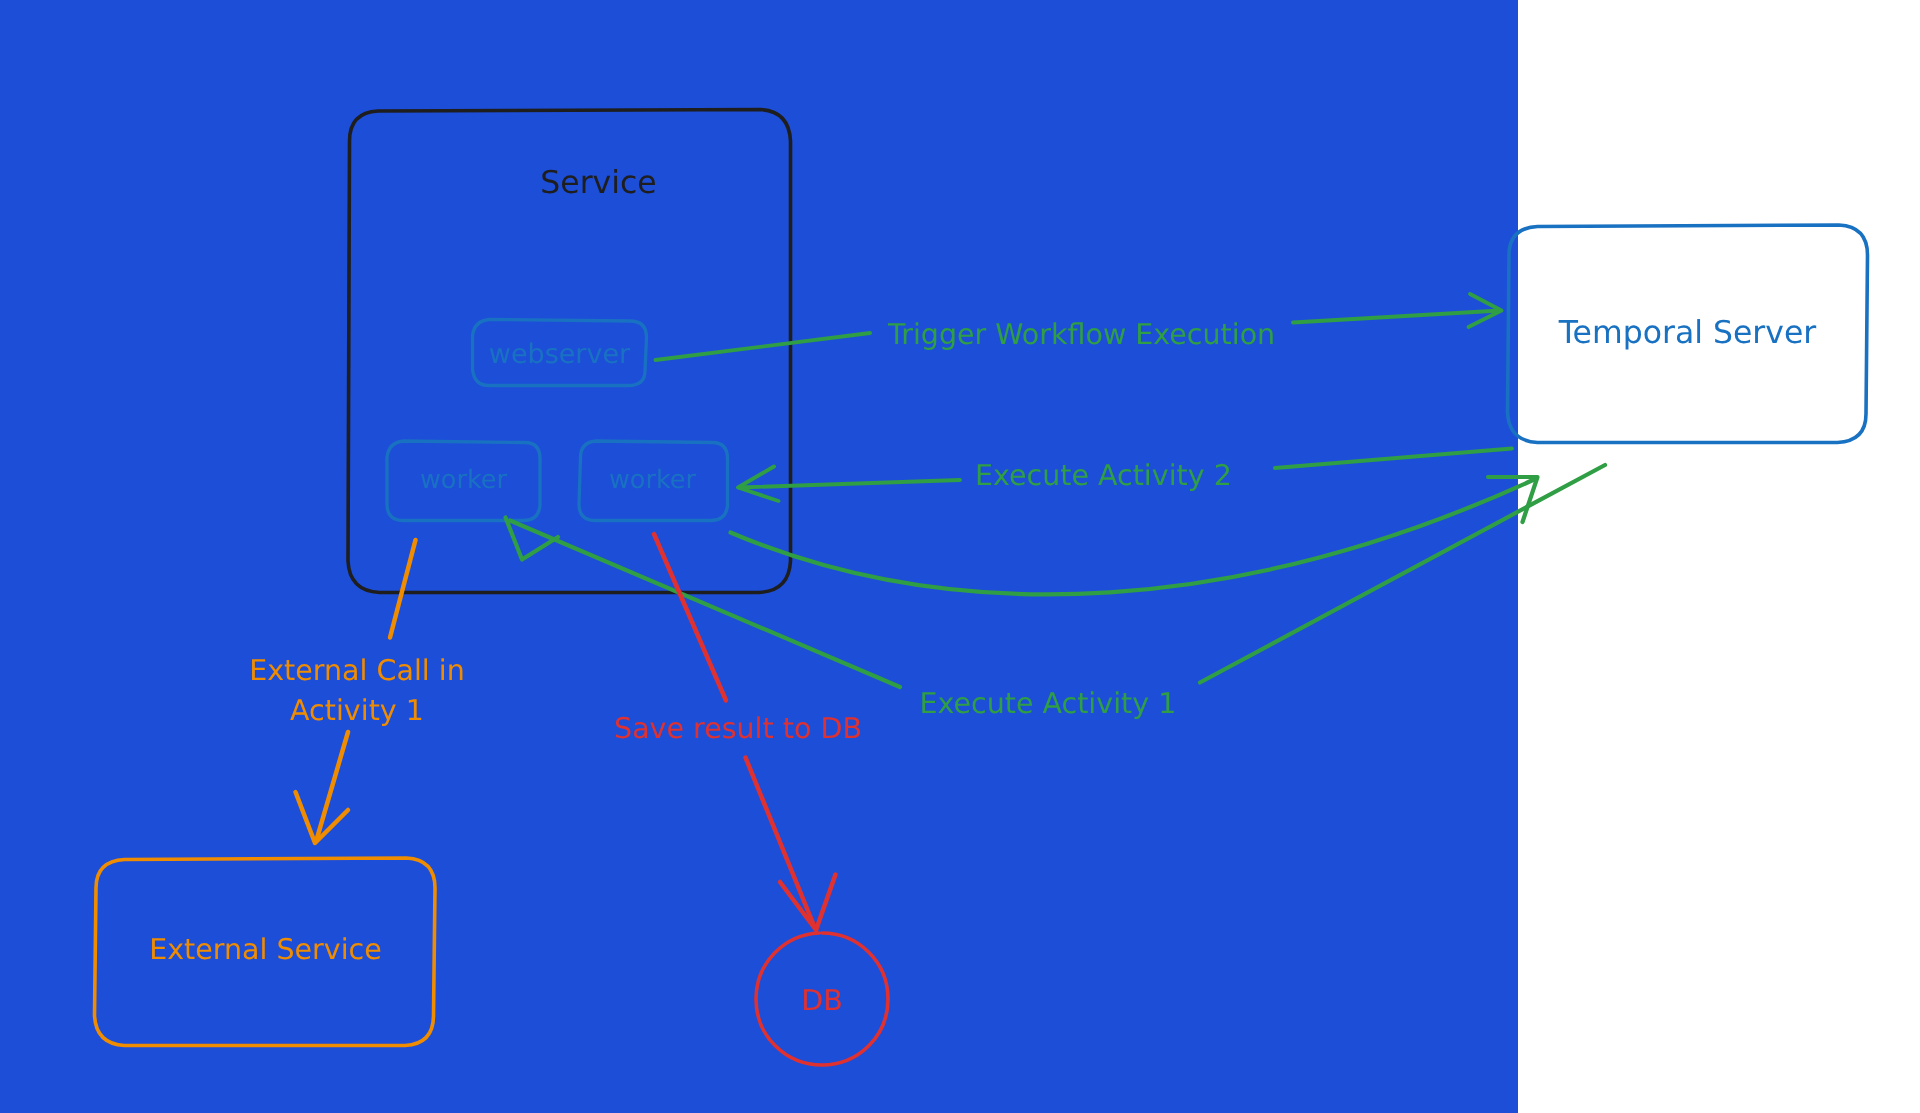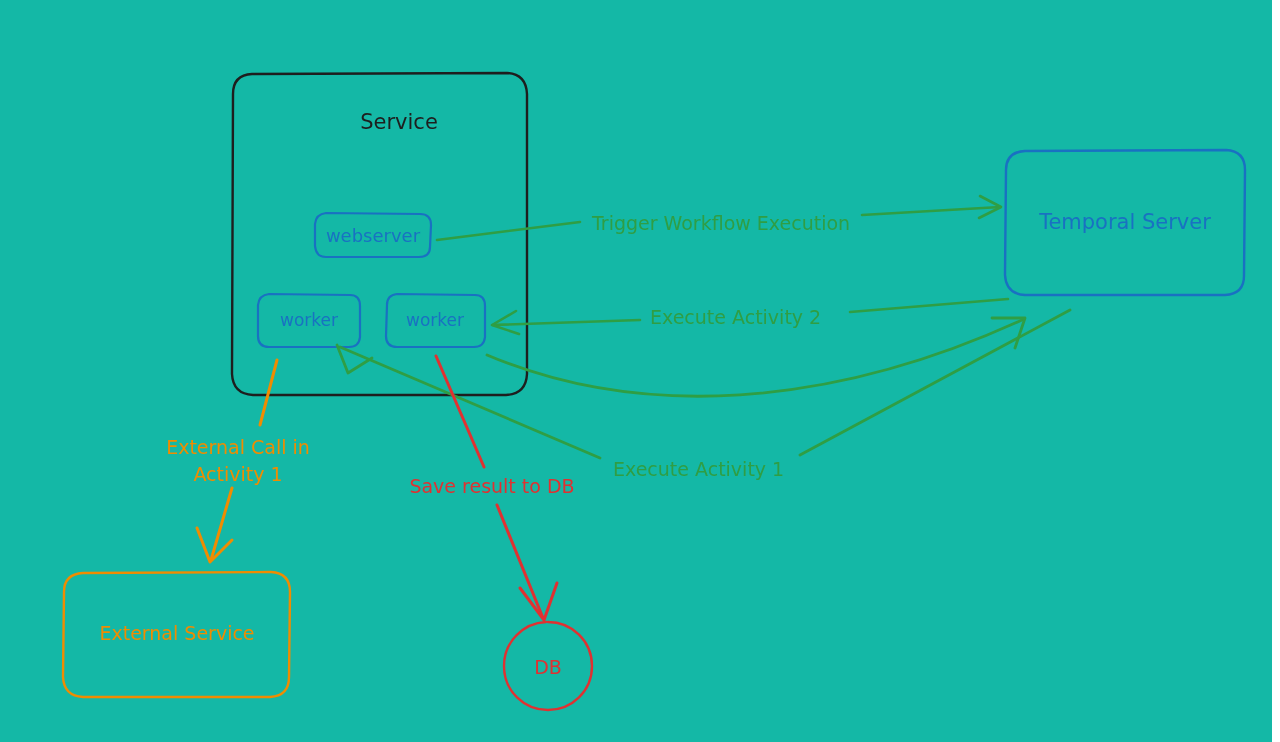--- a/index.html
+++ b/index.html
@@ -9,23 +9,23 @@
     background: #ffffff;
   }
   body {
     font-family: "DejaVu Sans", sans-serif;
     width: 1280px;
     height: 742px;
     overflow: hidden;
   }
   #canvas-root {
     position: relative;
-    width: 1272px;
+    width: 1012px;
     height: 742px;
-    background: #14b8a6;
+    background: #1d4ed8;
   }
   svg#diagram {
     display: block;
     width: 1280px;
     height: 742px;
   }
   .shape-stroke {
     fill: none;
     stroke-linecap: round;
     stroke-linejoin: round;

